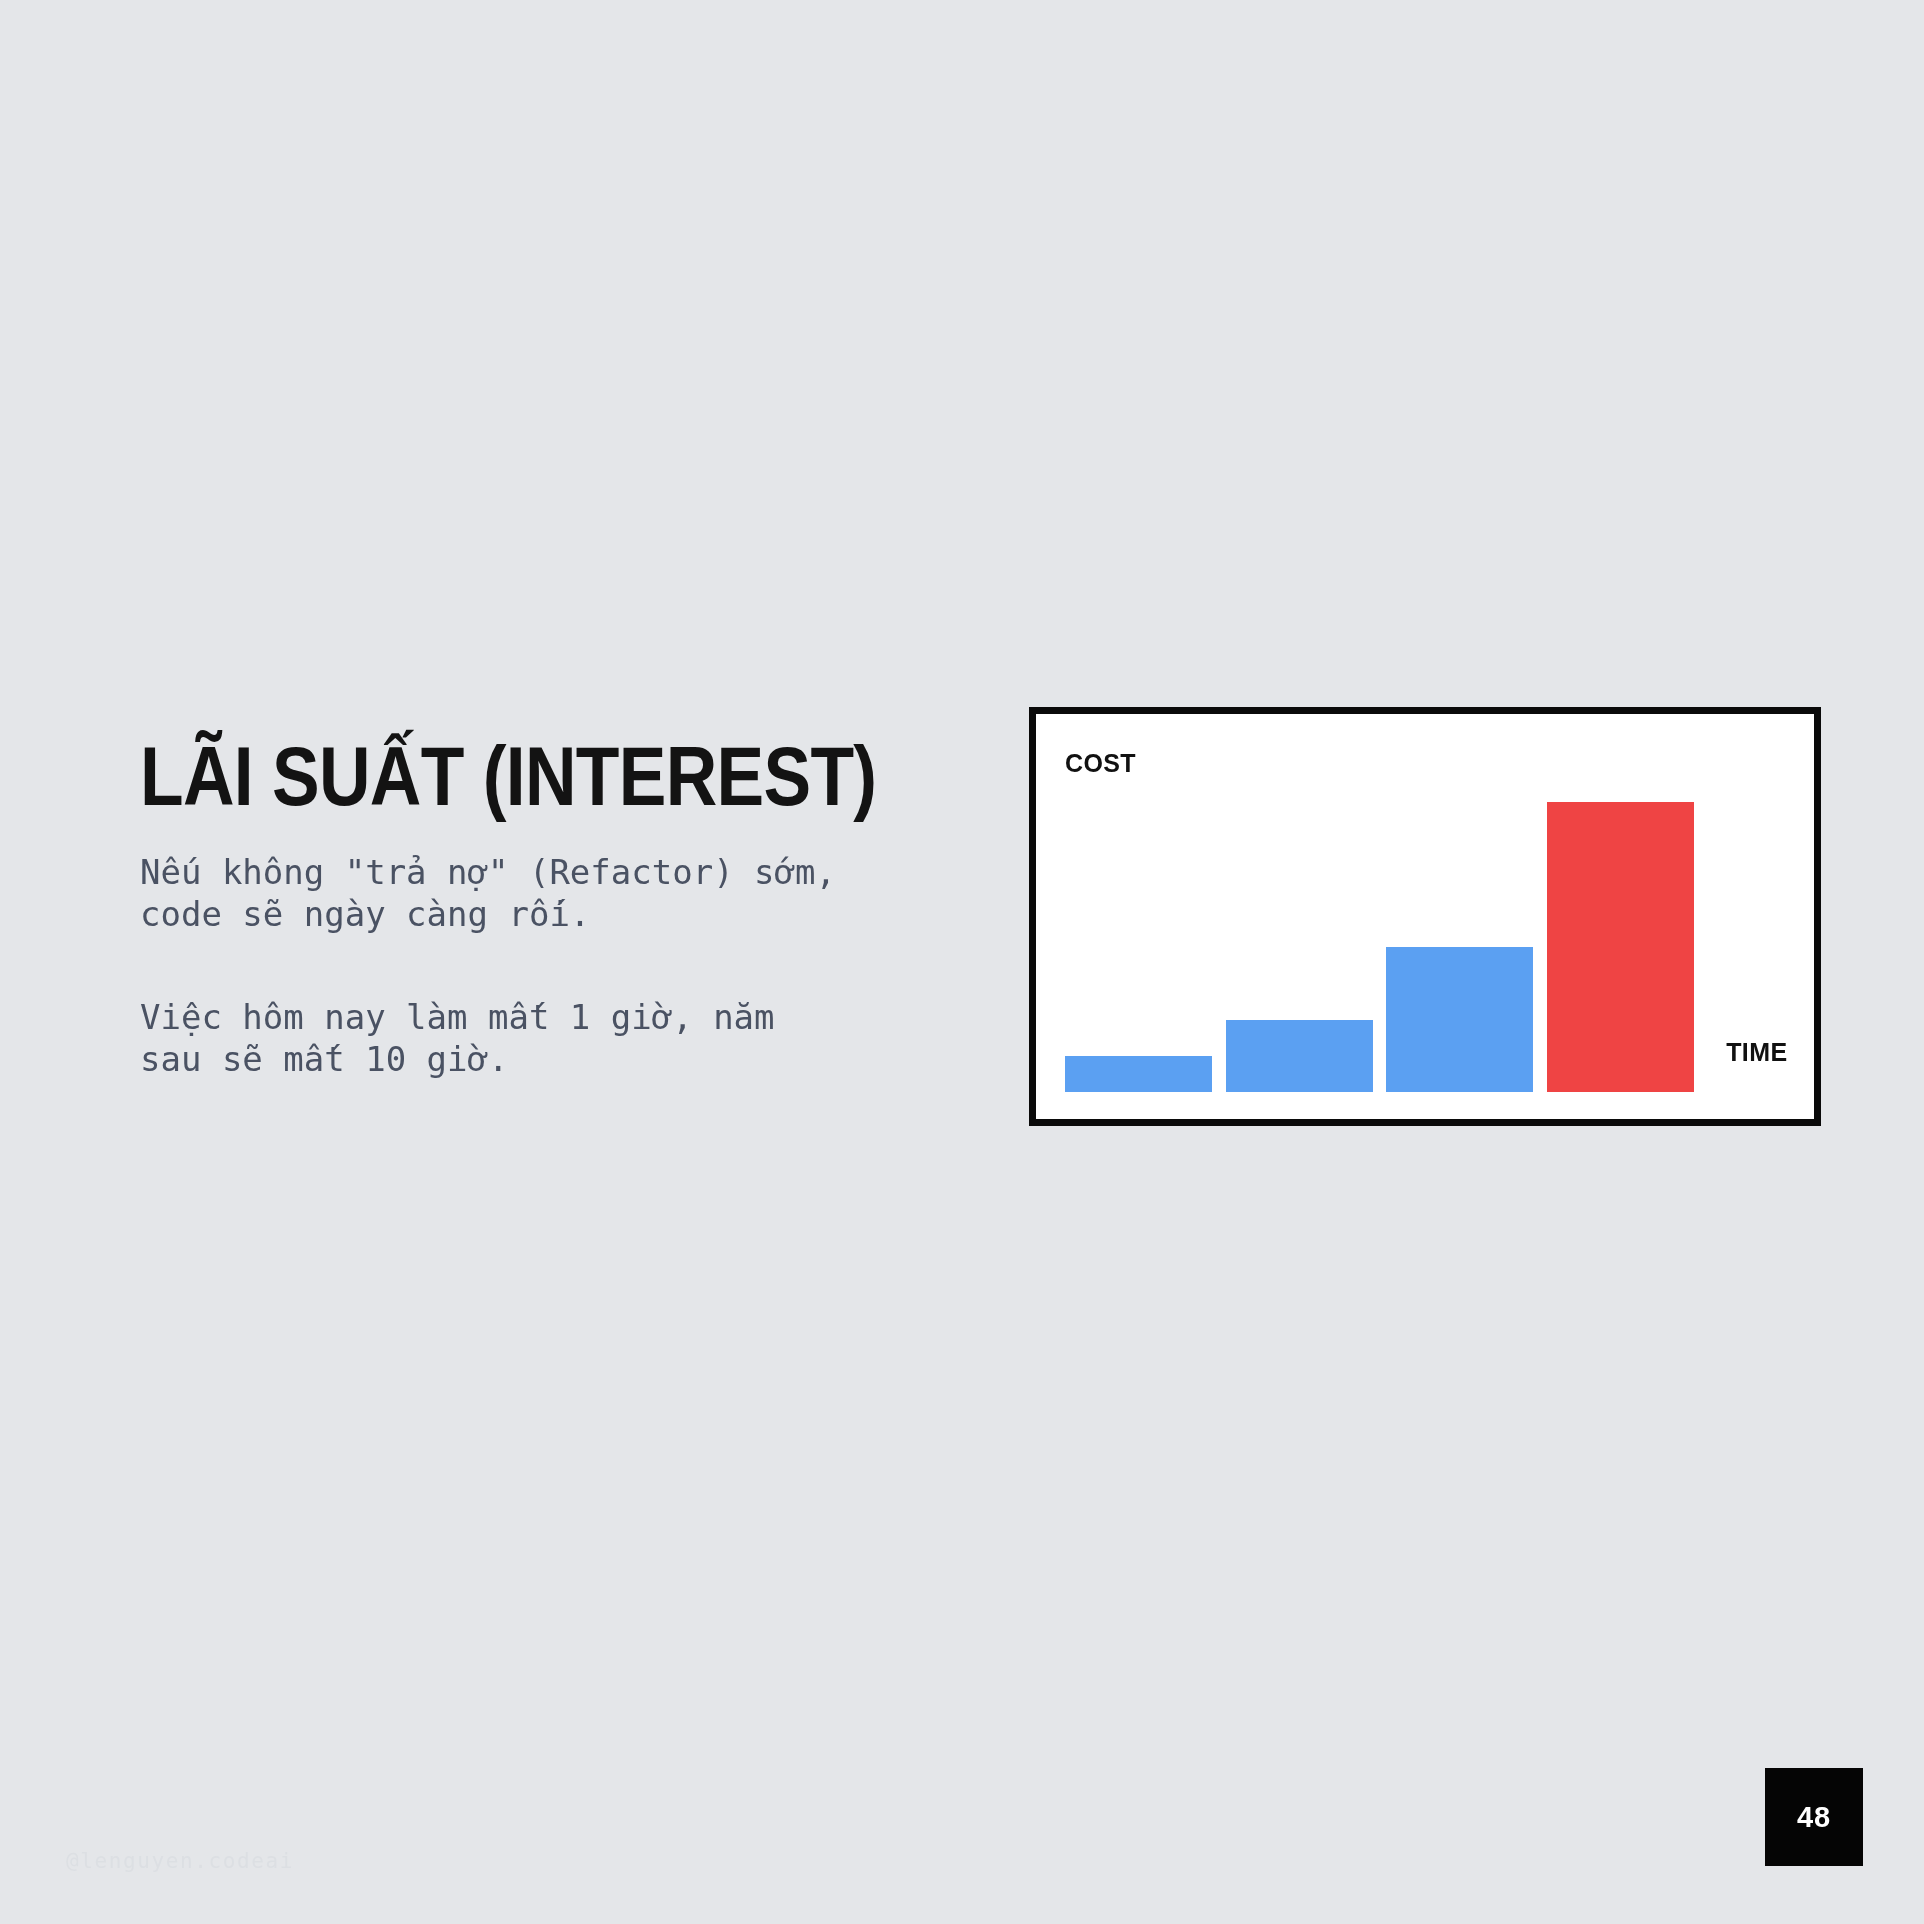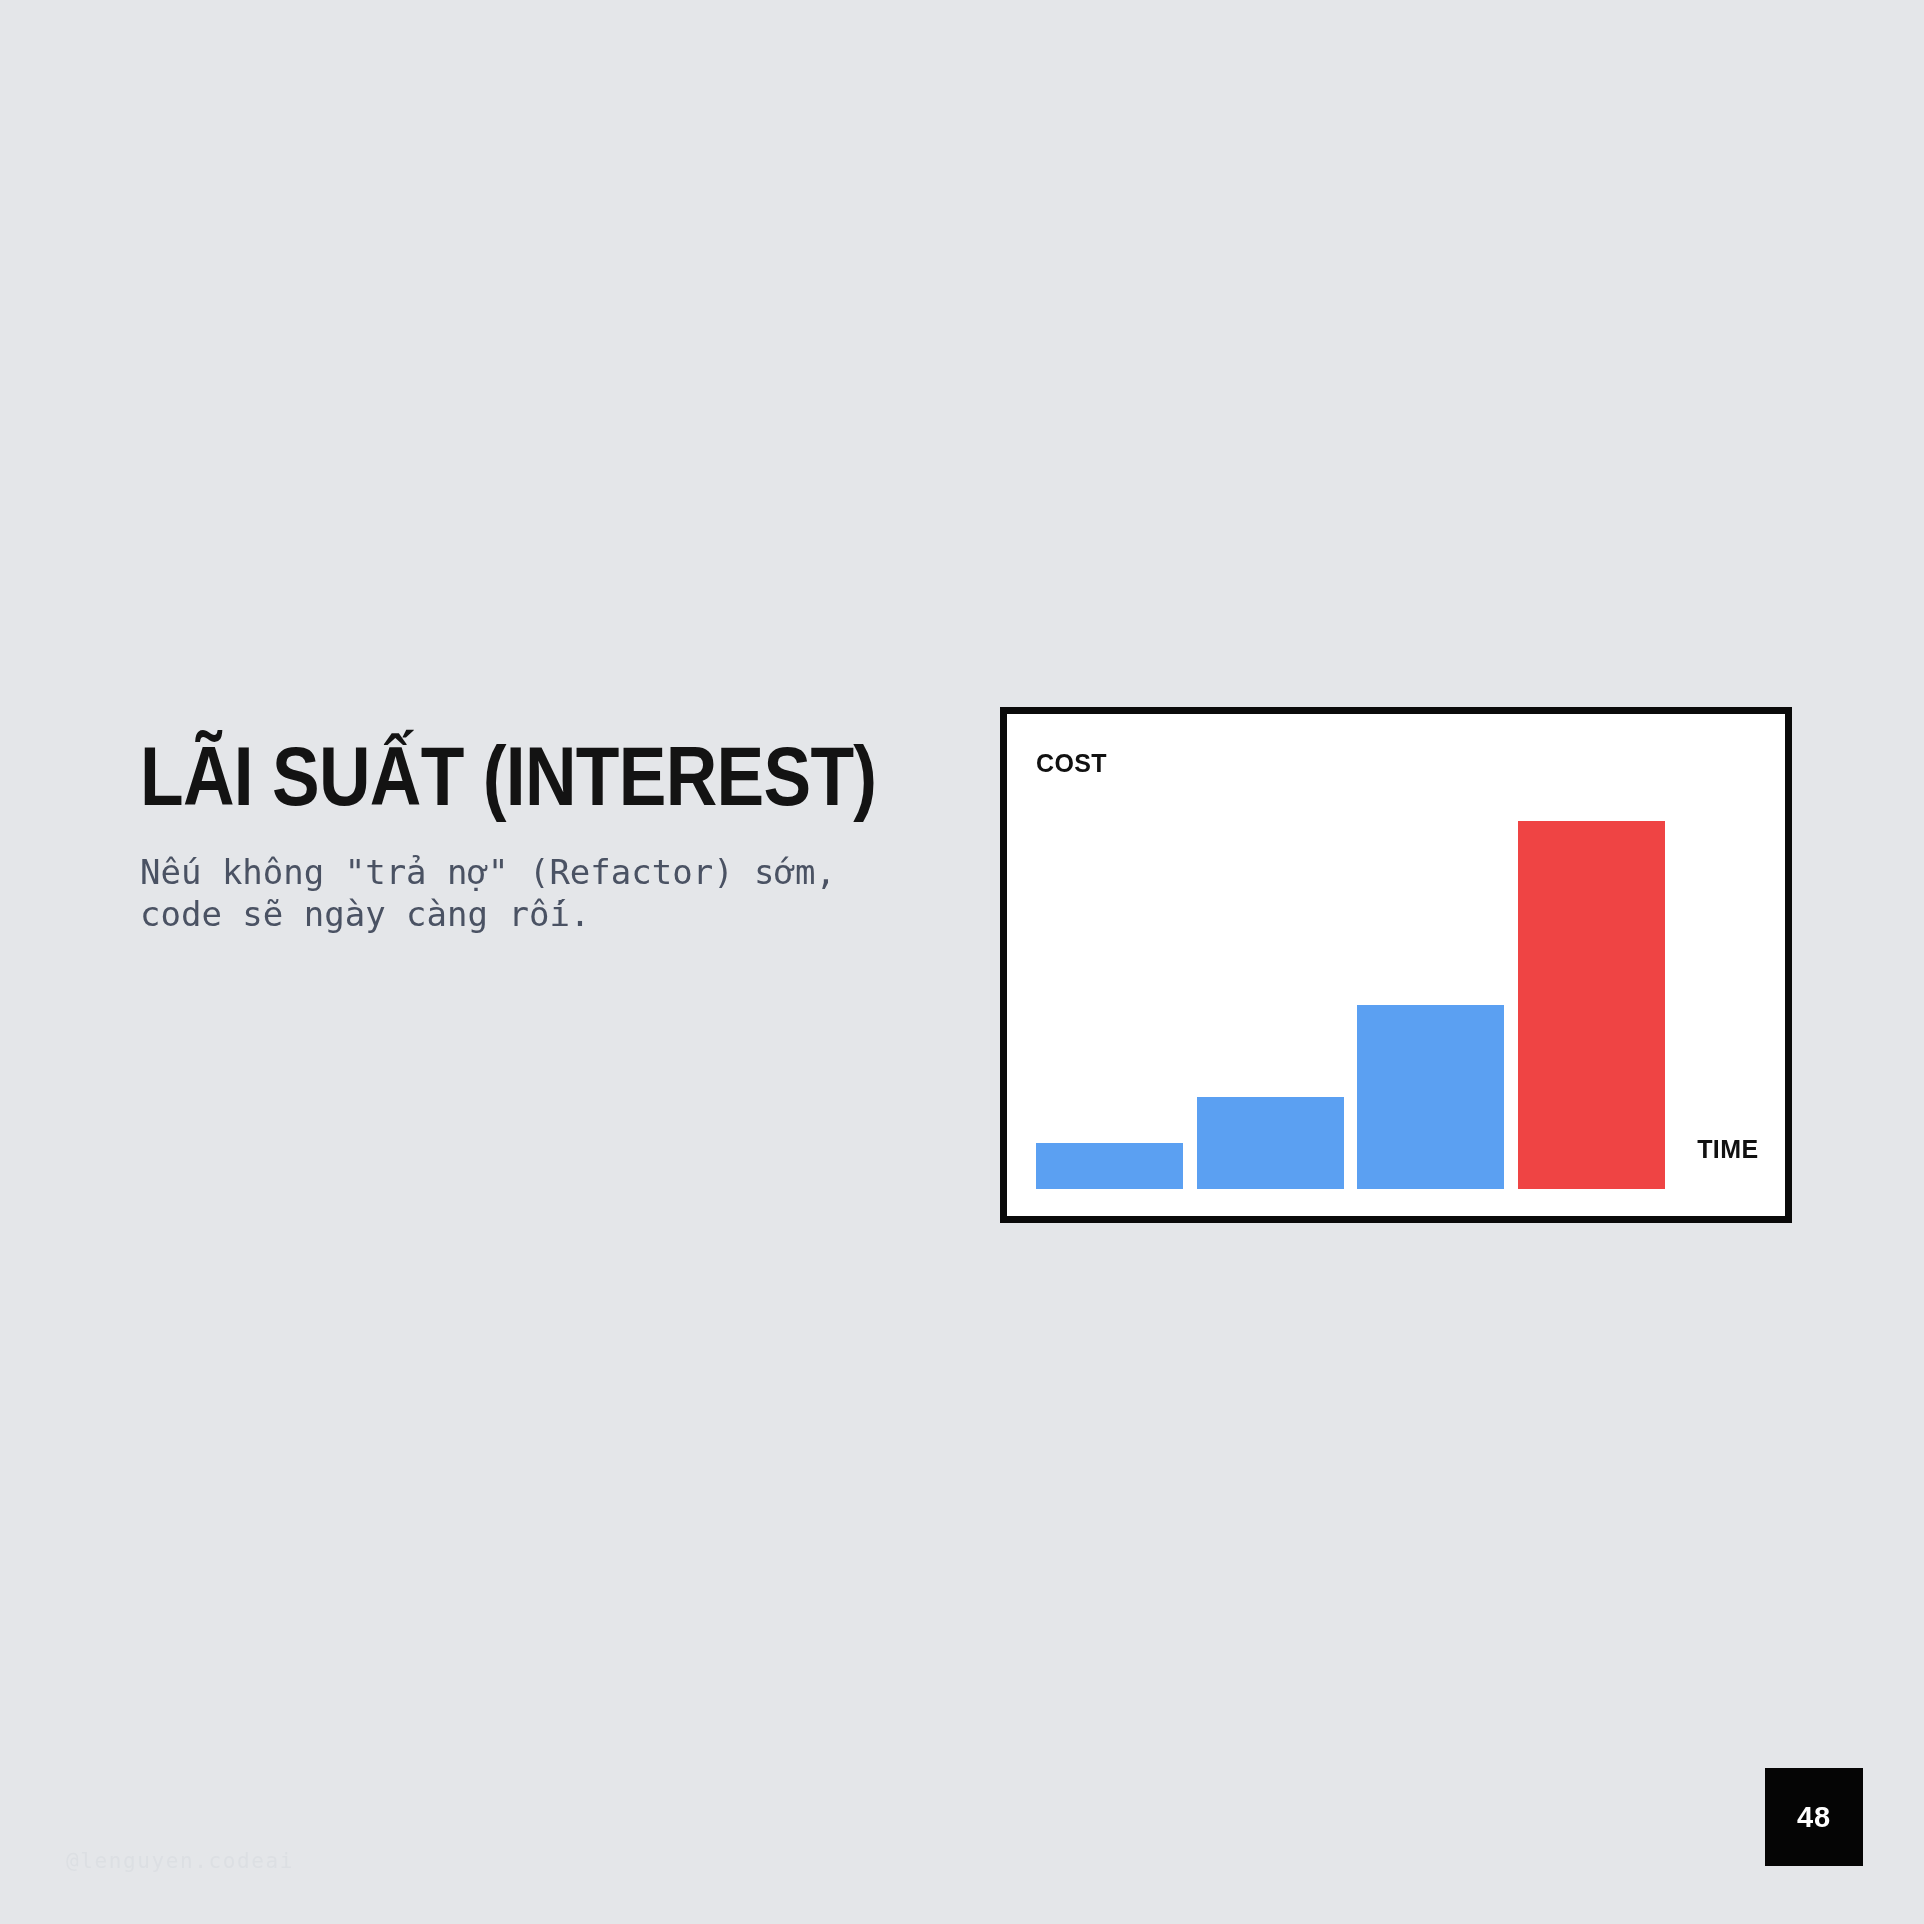--- a/index.html
+++ b/index.html
@@ -55,24 +55,24 @@
     margin: 0;
     white-space: pre-line;
   }
   .body-para + .body-para {
     margin-top: 61px;
   }
 
   
   .chart-card {
     position: absolute;
-    left: 1000px;
+    left: 1029px;
     top: 707px;
     width: 792px;
-    height: 516px;
+    height: 419px;
     background: #ffffff;
     border: 7.2px solid #0a0a0a;
     box-sizing: border-box;
   }
 
   .axis-label {
     position: absolute;
     font-family: "Liberation Sans", sans-serif;
     font-weight: 700;
     font-size: 25px;
@@ -139,20 +139,22 @@
 <body>
 
 <div id="slide">
 
   <div class="text-col">
     <h1 class="slide-title">LÃI SUẤT (INTEREST)</h1>
 
     <div class="body-block">
       <p class="body-para">Nếu không "trả nợ" (Refactor) sớm,
 code sẽ ngày càng rối.</p>
+      <p class="body-para">Việc hôm nay làm mất 1 giờ, năm
+sau sẽ mất 10 giờ.</p>
     </div>
   </div>
 
   <div class="chart-card">
     <div class="axis-label cost">COST</div>
 
     <div class="plot">
       <div class="bars" id="bars">
           <div class="bar" style="height: 10%; background: rgb(91, 160, 242);"></div>
           <div class="bar" style="height: 20%; background: rgb(91, 160, 242);"></div>

